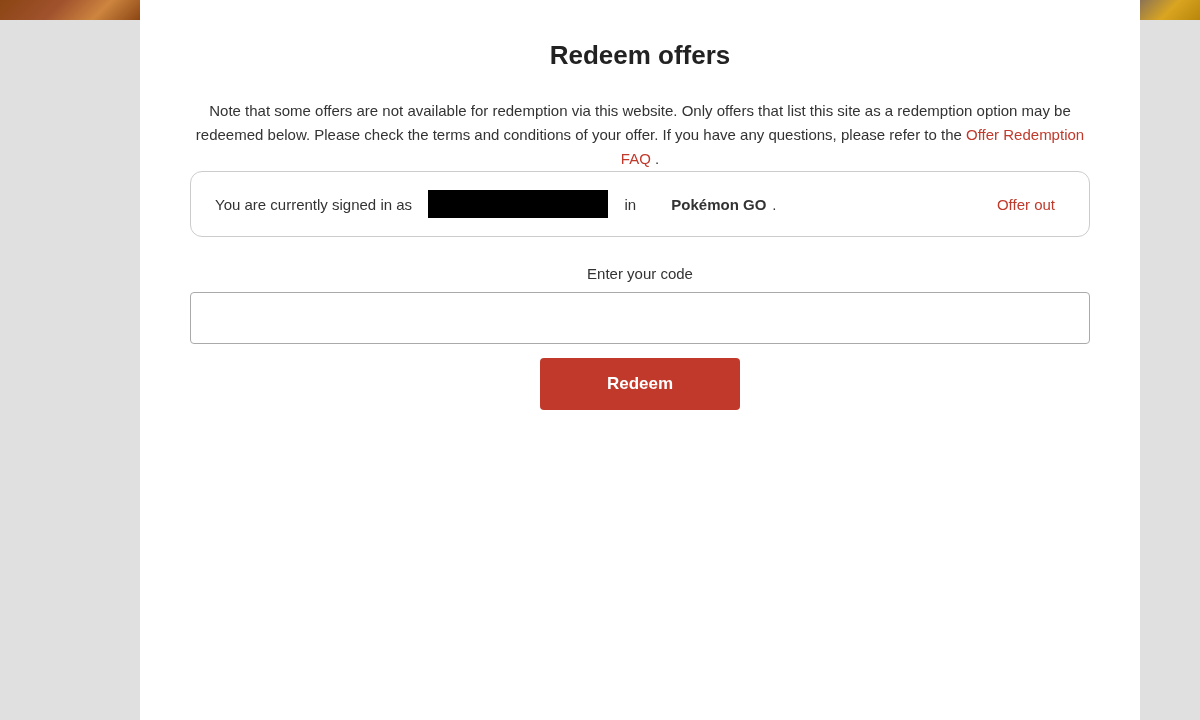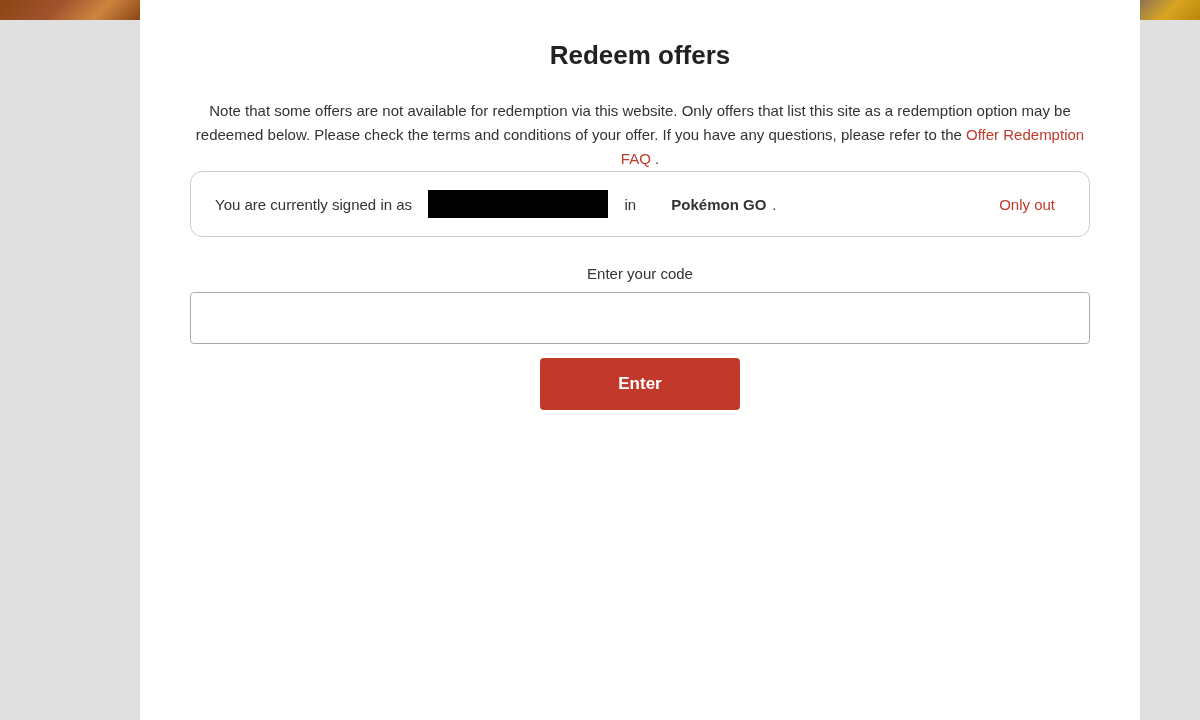--- a/index.html
+++ b/index.html
@@ -180,23 +180,23 @@
     <span class="signed-in-text">
       <span>You are currently signed in as</span>
       &nbsp;
       <span class="redacted-name"></span>
       &nbsp;
       <span>in</span>
       &nbsp;
       <span class="pokemon-go-bold">Pokémon GO</span>
       <span>.</span>
     </span>
-    <button class="sign-out-btn">Only out</button>
+    <button class="sign-out-btn">Offer out</button>
   </div>
 
   <p class="offer-code-label">Enter your code</p>
 
   <input class="offer-code-input" type="text" value="" placeholder="" style="">
 
 
-  <button class="submit-btn">Enter</button>
+  <button class="submit-btn">Redeem</button>
 
 </div>
 
 </body></html>

